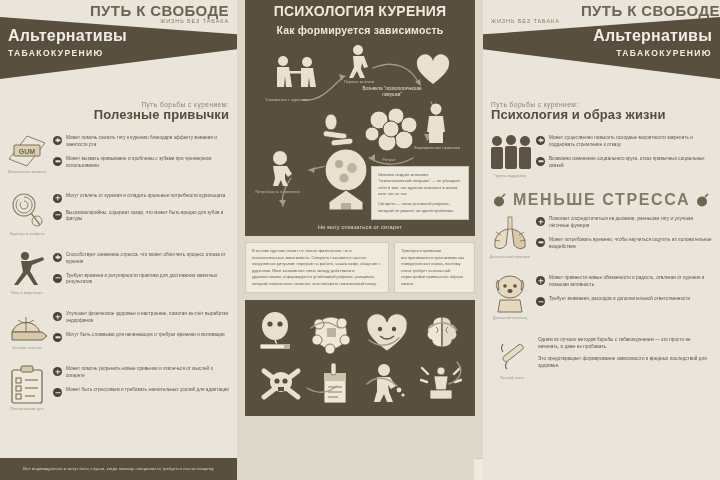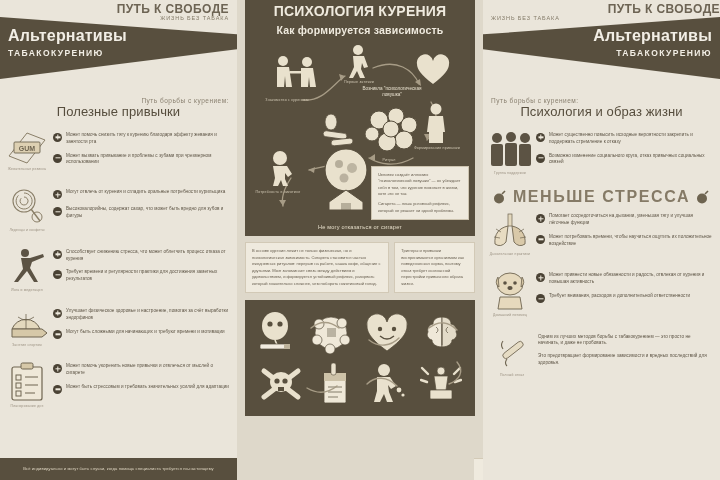--- a/index.html
+++ b/index.html
@@ -15,21 +15,21 @@
   .panel { position:relative; height:480px; overflow:hidden; }
   .panel-left  { width:237px; background:#eae5da; }
   .panel-mid   { width:246px; background:#ded8ca; }
   .panel-right { width:237px; background:#eae5da; }
 
   
   .kicker {
     text-align:right; padding:3px 8px 0 0;
     line-height:1.05; position:relative; z-index:3;
   }
-  .kicker .k1 { font-size:12px; font-weight:bold; letter-spacing:.4px; color:#6d6454;text-align:right; }
+  .kicker .k1 { font-size:15px; font-weight:bold; letter-spacing:.4px; color:#6d6454;text-align:right; }
   .kicker .k2 { font-size:5.5px; letter-spacing:.9px; color:#837a68; text-transform:uppercase; }
   .kicker-l { text-align:right; }
   .kicker-r { text-align:left; padding:3px 0 0 8px; }
 
   .wedge {
     position:absolute; top:17px; left:0; width:100%; height:62px;
     background:#584f3e; z-index:2;
   }
   .wedge-l { clip-path:polygon(0 0, 100% 28%, 100% 52%, 0 100%); }
   .wedge-r { clip-path:polygon(0 28%, 100% 0, 100% 100%, 0 52%); }
@@ -38,21 +38,21 @@
   }
   .wedge-title .t1 { font-size:16px; font-weight:bold; letter-spacing:.2px; line-height:1; }
   .wedge-title .t2 { font-size:8.5px; font-weight:bold; letter-spacing:1.4px;
                      text-transform:uppercase; margin-top:4px; }
   .wt-l { left:8px; text-align:left; }
   .wt-r { right:8px; text-align:right; }
 
   
   .sec-head { margin-top:14px; line-height:1.1; padding:0 8px; }
   .sec-head .s1 { font-size:6.5px; letter-spacing:.5px; color:#8a8070; }
-  .sec-head .s2 { font-size:13px; font-weight:normal; color:#564d3d; letter-spacing:.1px;text-align:center; }
+  .sec-head .s2 { font-size:13px; font-weight:bold; color:#564d3d; letter-spacing:.1px; }
   .sh-l { text-align:right; }
   .sh-r { text-align:left; }
 
   
   .rows { margin-top:10px; padding:0 6px; }
   .row { display:flex; gap:5px; margin-bottom:13px; align-items:flex-start; }
   .row-ico {
     width:42px; flex:0 0 42px; text-align:center; padding-top:2px;
   }
   .row-ico svg { display:block; margin:0 auto; }

